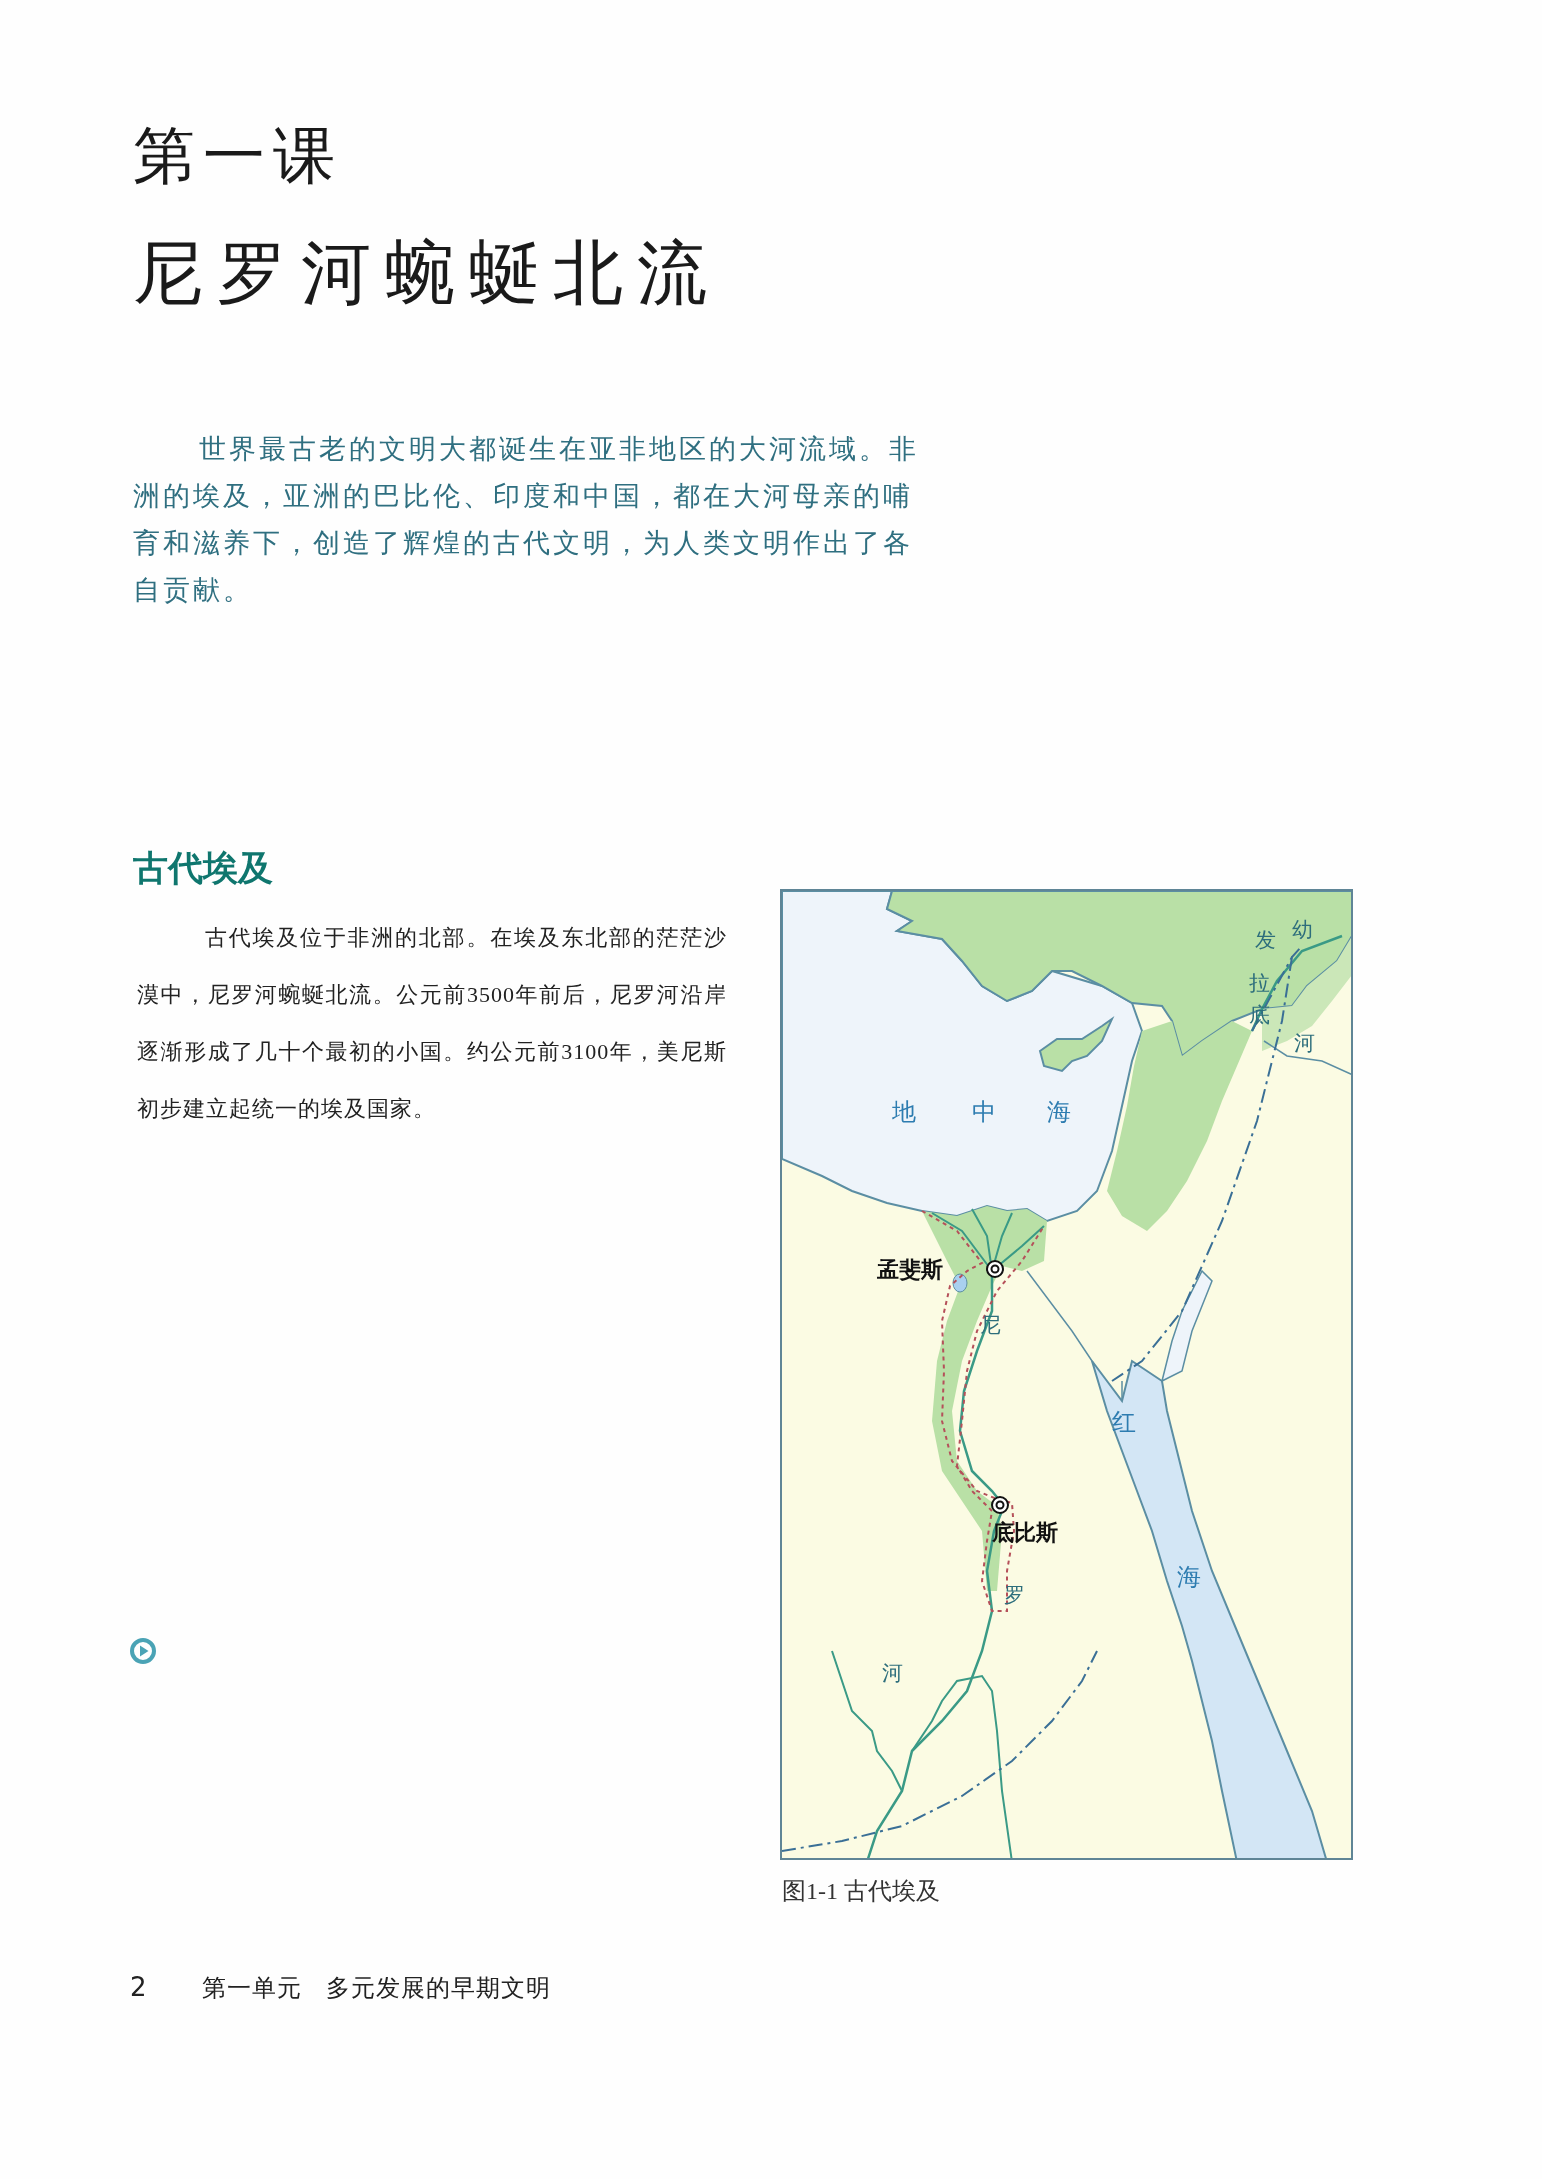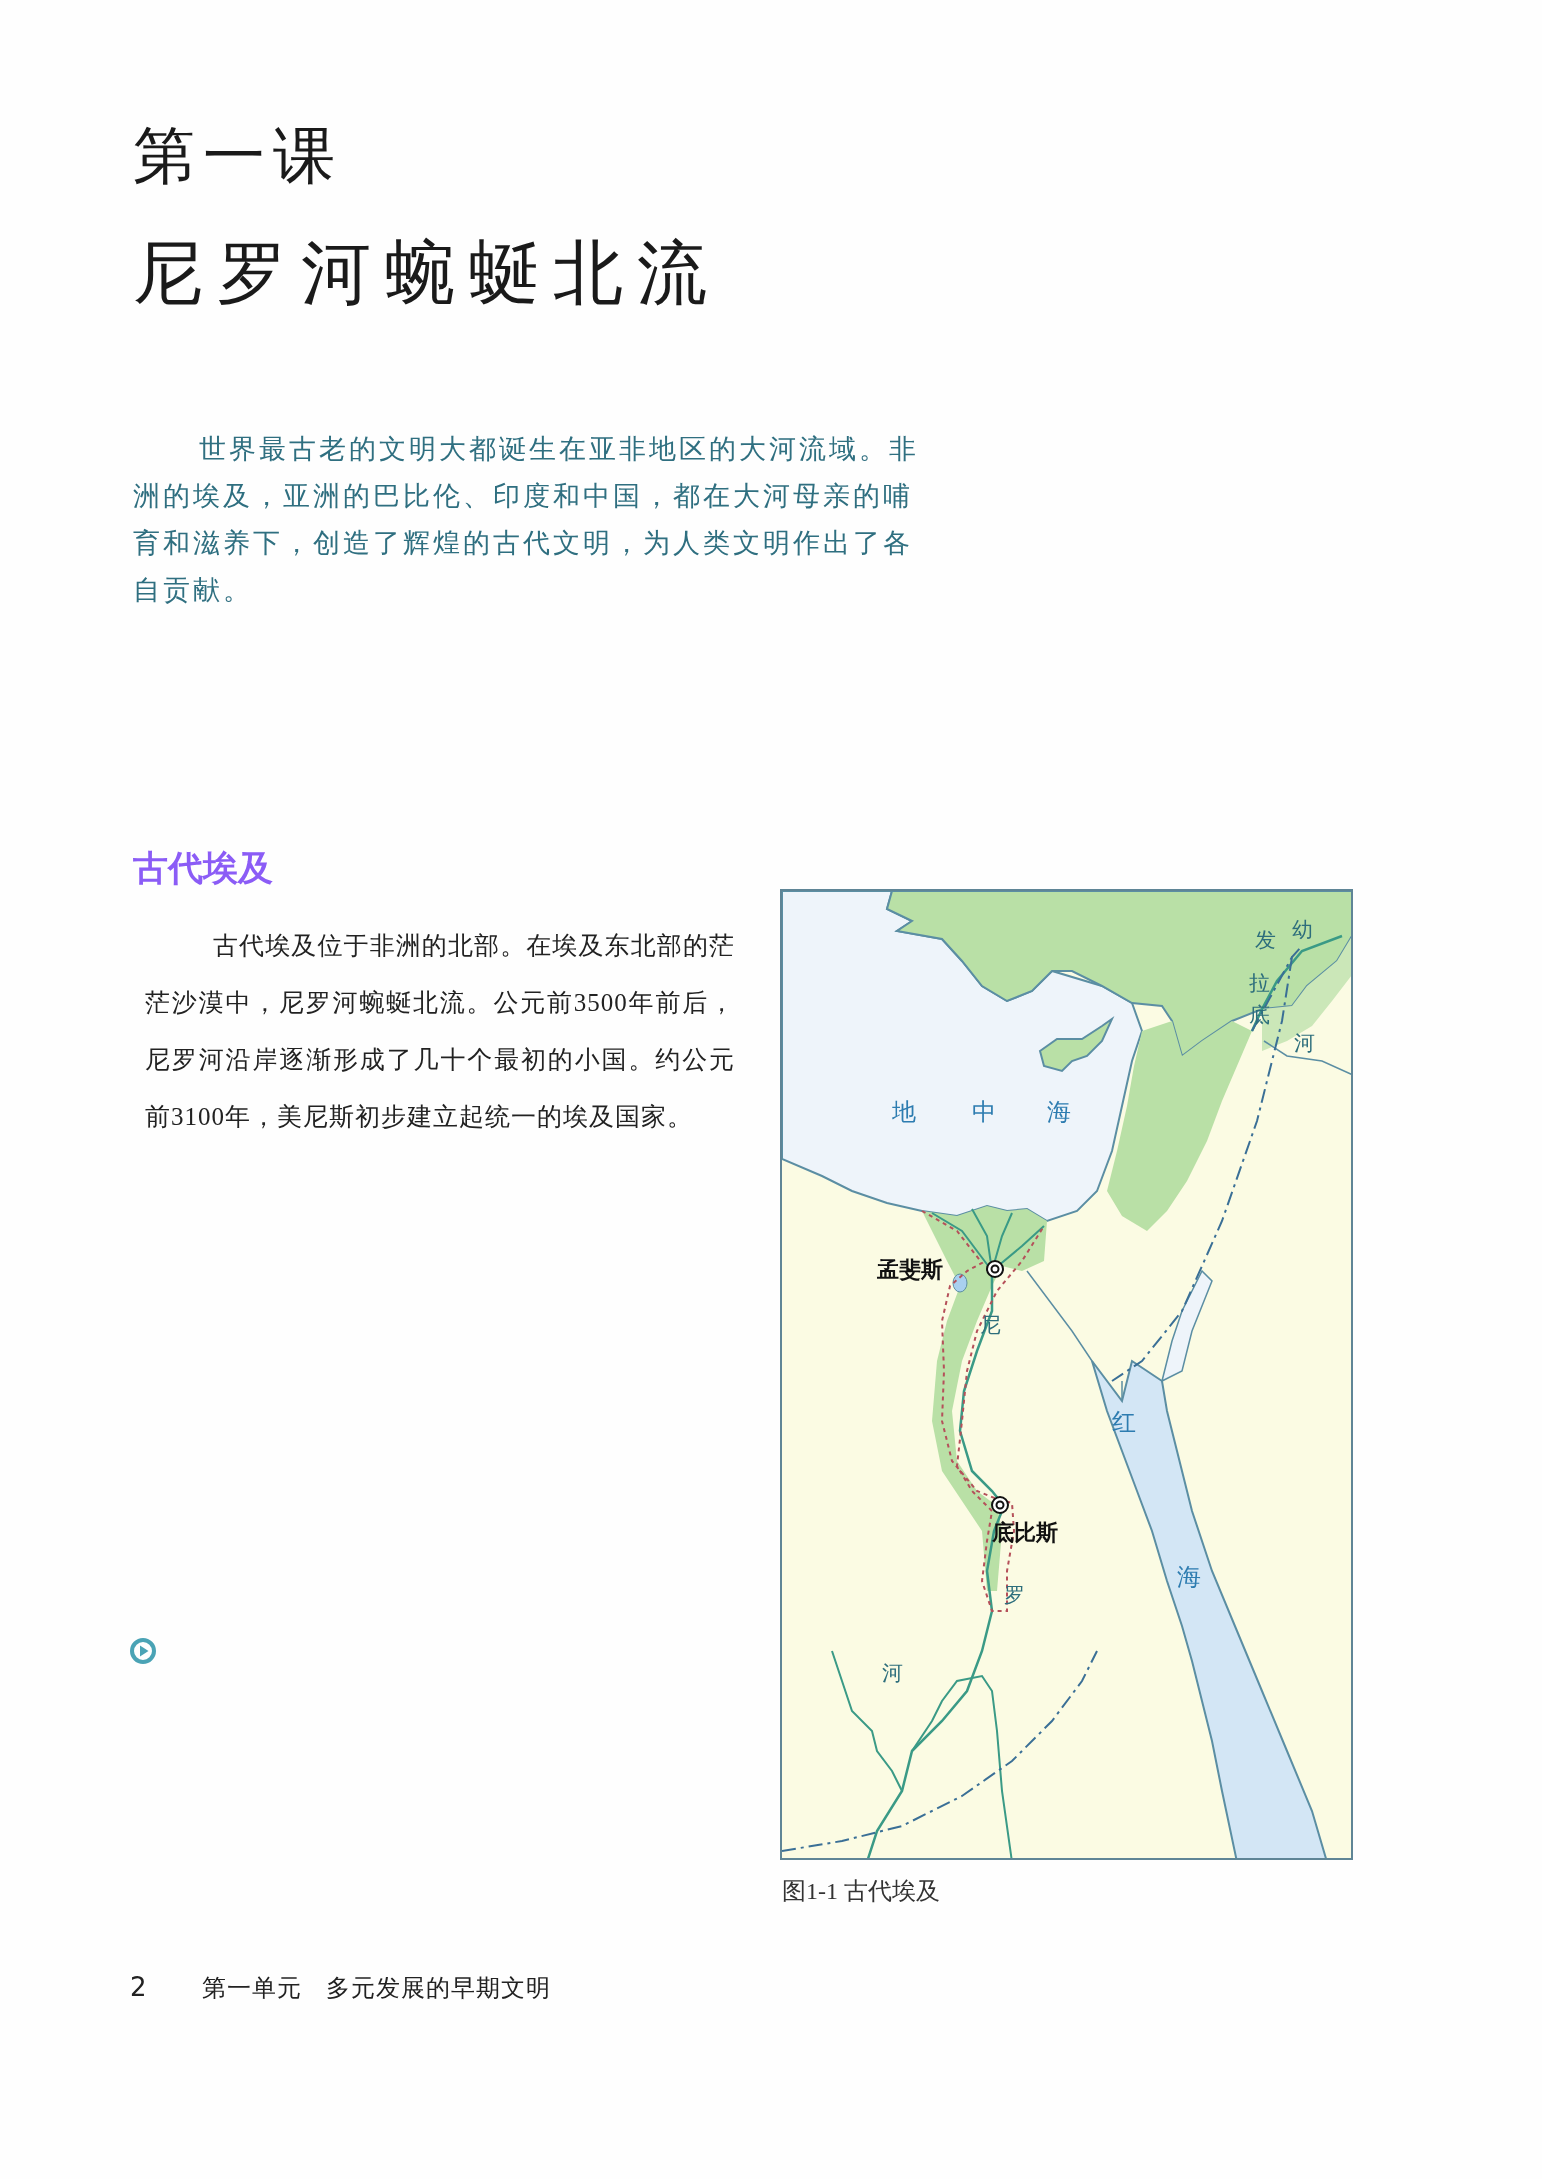--- a/index.html
+++ b/index.html
@@ -14,25 +14,25 @@
   .lesson-title {
     position:absolute; left:133px; top:238px; font-family:"DejaVu Serif","Liberation Serif",serif;
     font-size:70px; letter-spacing:14px; color:#1a1a1a; line-height:1;
   }
   .intro {
     position:absolute; left:133px; top:425px; width:800px;
     font-family:"DejaVu Serif","Liberation Serif",serif; font-size:27px; line-height:47px;
     color:#2f6f80; letter-spacing:3px; text-indent:66px; margin:0;
   }
   .section-heading {
-    position:absolute; left:133px; top:845px; font-size:35px; font-weight:bold; color:#8b5cf6; margin:0;
+    position:absolute; left:133px; top:845px; font-size:35px; font-weight:bold; color:#0f766e; margin:0;
   }
   .body-text {
     position:absolute; left:133px; top:905px; width:590px; font-family:"Liberation Serif","DejaVu Serif",serif;
-    font-size:25px; line-height:57px; color:#222; text-indent:68px; margin:12px; letter-spacing:1px; text-align:justify;
+    font-size:22px; line-height:57px; color:#222; text-indent:68px; margin:4px; letter-spacing:1px; text-align:justify;
   }
   .note {
     position:absolute; left:130px; top:1630px; width:600px;
   }
   .note-icon { position:absolute; left:0; top:8px; width:26px; height:26px; }
   .note-text {
     margin-left:42px; font-size:28px; line-height:45px; color:#2a2a2a; letter-spacing:3px; margin-top:0;
   }
   .map-frame {
     position:absolute; left:780px; top:889px; width:573px; height:971px;

